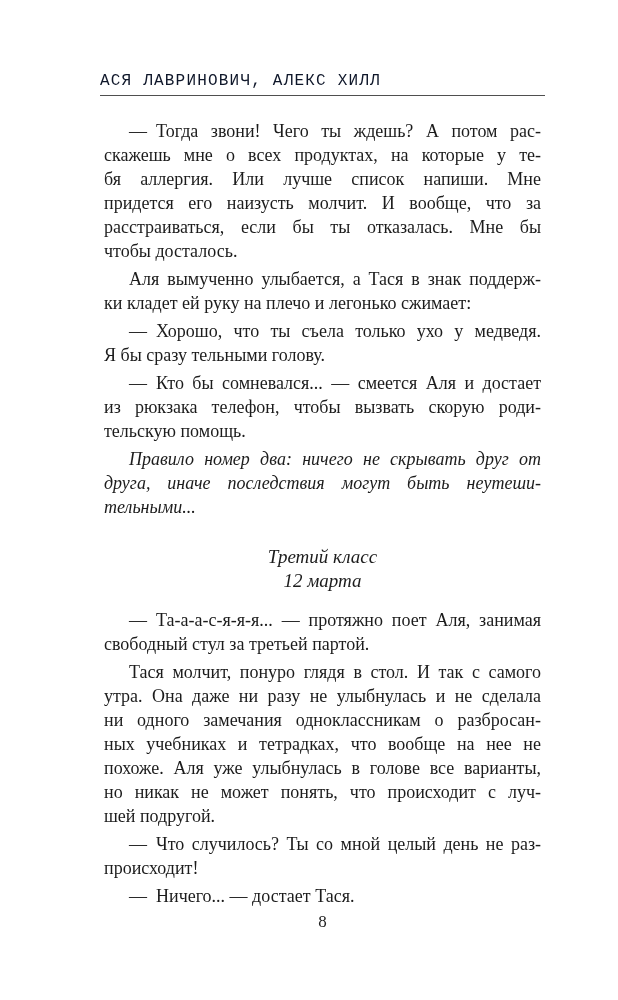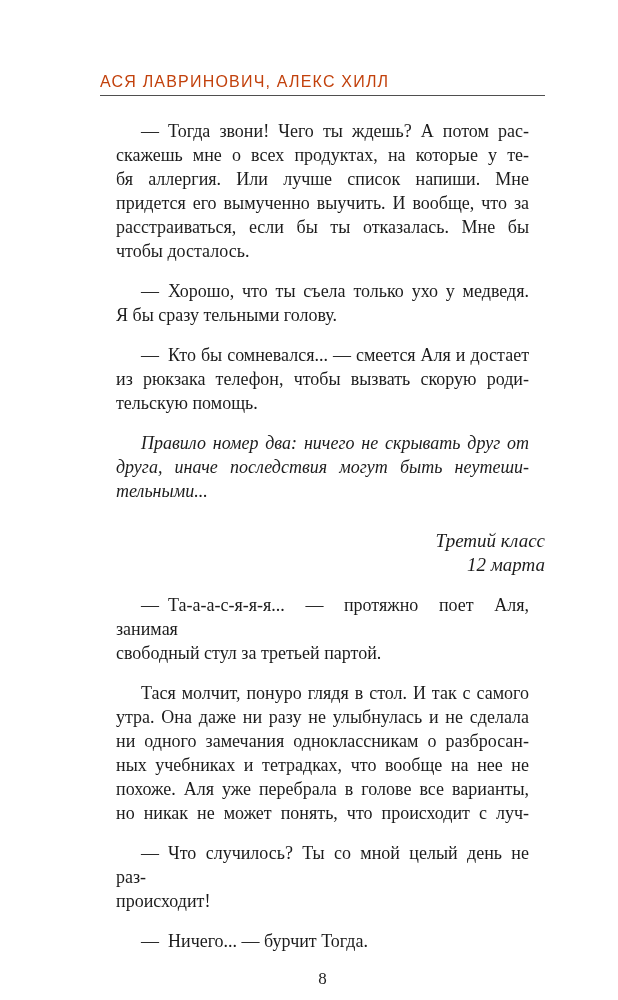--- a/index.html
+++ b/index.html
@@ -12,47 +12,47 @@
     padding-top: 73px;
     font-family: "Liberation Serif", "DejaVu Serif", serif;
     color: #1c1c1c;
     overflow: hidden;
   }
   .inner {
     width: 445px;
     margin-left: 100px;
   }
   .running-header {
-    font-family: Liberation Sans, sans-serif;
+    font-family: Liberation Mono, monospace;
     font-size: 16px;
     line-height: 17px;
     letter-spacing: 1.2px;
-    color: #c2410c;
+    color: #0f172a;
     white-space: nowrap;
   }
   .header-rule {
     border: none;
     border-top: 1px solid #4f4f4f;
     margin: 5px 0 0 0;
     height: 0;
   }
   main { margin-top: 23px; }
-  .block { margin: 16px; }
+  .block { margin: 4px; }
   .line {
     font-size: 18px;
     line-height: 24px;
   }
   .just {
     text-align: justify;
     text-align-last: justify;
   }
   .first { text-indent: 25px; }
   .italic .line { font-style: italic; }
   .heading {
-    text-align: right;
+    text-align: center;
     font-style: italic;
     margin: 26px 0 15px 0;
   }
   .heading .line { font-size: 19px; }
   footer {
     margin-top: 3px;
     text-align: center;
     font-size: 17px;
     color: #222222;
   }
@@ -65,23 +65,27 @@
     <header>
       <div class="running-header">АСЯ ЛАВРИНОВИЧ, АЛЕКС ХИЛЛ</div>
       <hr class="header-rule">
     </header>
 
     <main>
         <div class="block paragraph normal">
           <div class="line first just">— Тогда звони! Чего ты ждешь? А потом рас-</div>
           <div class="line just">скажешь мне о всех продуктах, на которые у те-</div>
           <div class="line just">бя аллергия. Или лучше список напиши. Мне</div>
-          <div class="line just">придется его вымученно выучить. И вообще, что за</div>
+          <div class="line just">придется его наизусть молчит. И вообще, что за</div>
           <div class="line just">расстраиваться, если бы ты отказалась. Мне бы</div>
           <div class="line">чтобы досталось.</div>
+        </div>
+        <div class="block paragraph normal">
+          <div class="line first just">Аля вымученно улыбается, а Тася в знак поддерж-</div>
+          <div class="line">ки кладет ей руку на плечо и легонько сжимает:</div>
         </div>
         <div class="block paragraph normal">
           <div class="line first just">— Хорошо, что ты съела только ухо у медведя.</div>
           <div class="line">Я бы сразу тельными голову.</div>
         </div>
         <div class="block paragraph normal">
           <div class="line first just">— Кто бы сомневался... — смеется Аля и достает</div>
           <div class="line just">из рюкзака телефон, чтобы вызвать скорую роди-</div>
           <div class="line">тельскую помощь.</div>
         </div>
@@ -96,29 +100,30 @@
         </div>
         <div class="block paragraph normal">
           <div class="line first just">— Та-а-а-с-я-я-я... — протяжно поет Аля, занимая</div>
           <div class="line">свободный стул за третьей партой.</div>
         </div>
         <div class="block paragraph normal">
           <div class="line first just">Тася молчит, понуро глядя в стол. И так с самого</div>
           <div class="line just">утра. Она даже ни разу не улыбнулась и не сделала</div>
           <div class="line just">ни одного замечания одноклассникам о разбросан-</div>
           <div class="line just">ных учебниках и тетрадках, что вообще на нее не</div>
-          <div class="line just">похоже. Аля уже перебрала в голове все варианты,</div>
+          <div class="line just">похоже. Аля уже улыбнулась в голове все варианты,</div>
           <div class="line just">но никак не может понять, что происходит с луч-</div>
+          <div class="line">шей подругой.</div>
         </div>
         <div class="block paragraph normal">
           <div class="line first just">— Что случилось? Ты со мной целый день не раз-</div>
           <div class="line">происходит!</div>
         </div>
         <div class="block paragraph normal">
-          <div class="line first">— Ничего... — бурчит Тогда.</div>
+          <div class="line first">— Ничего... — достает Тася.</div>
         </div>
       </main>
 
     <footer>
       <span>8</span>
     </footer>
   </div>
 </div>
 
 </body></html>

